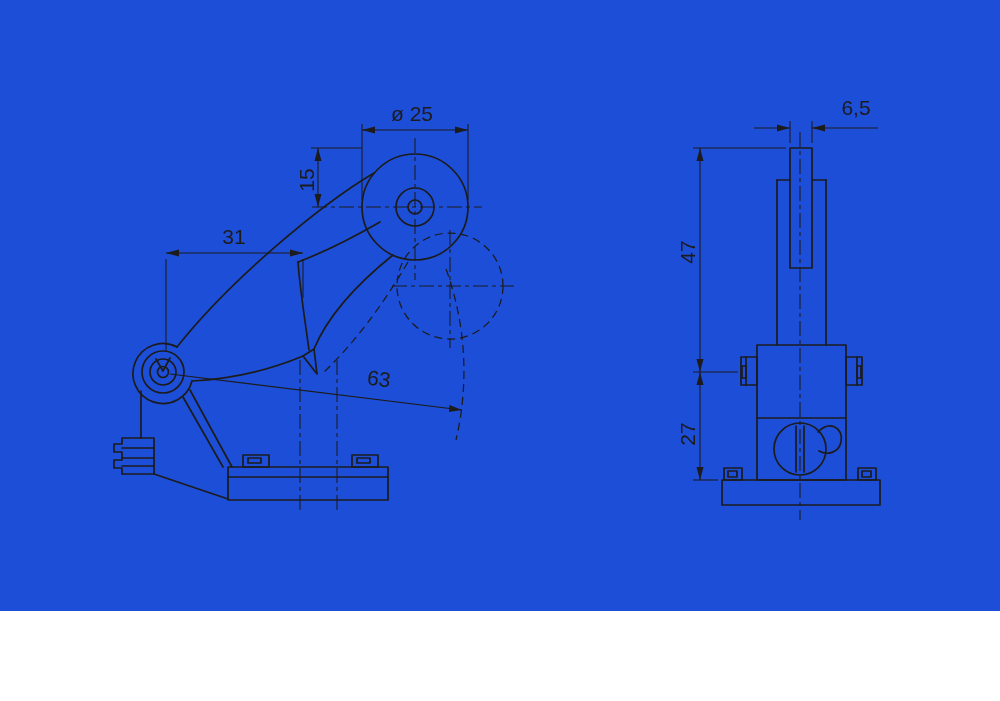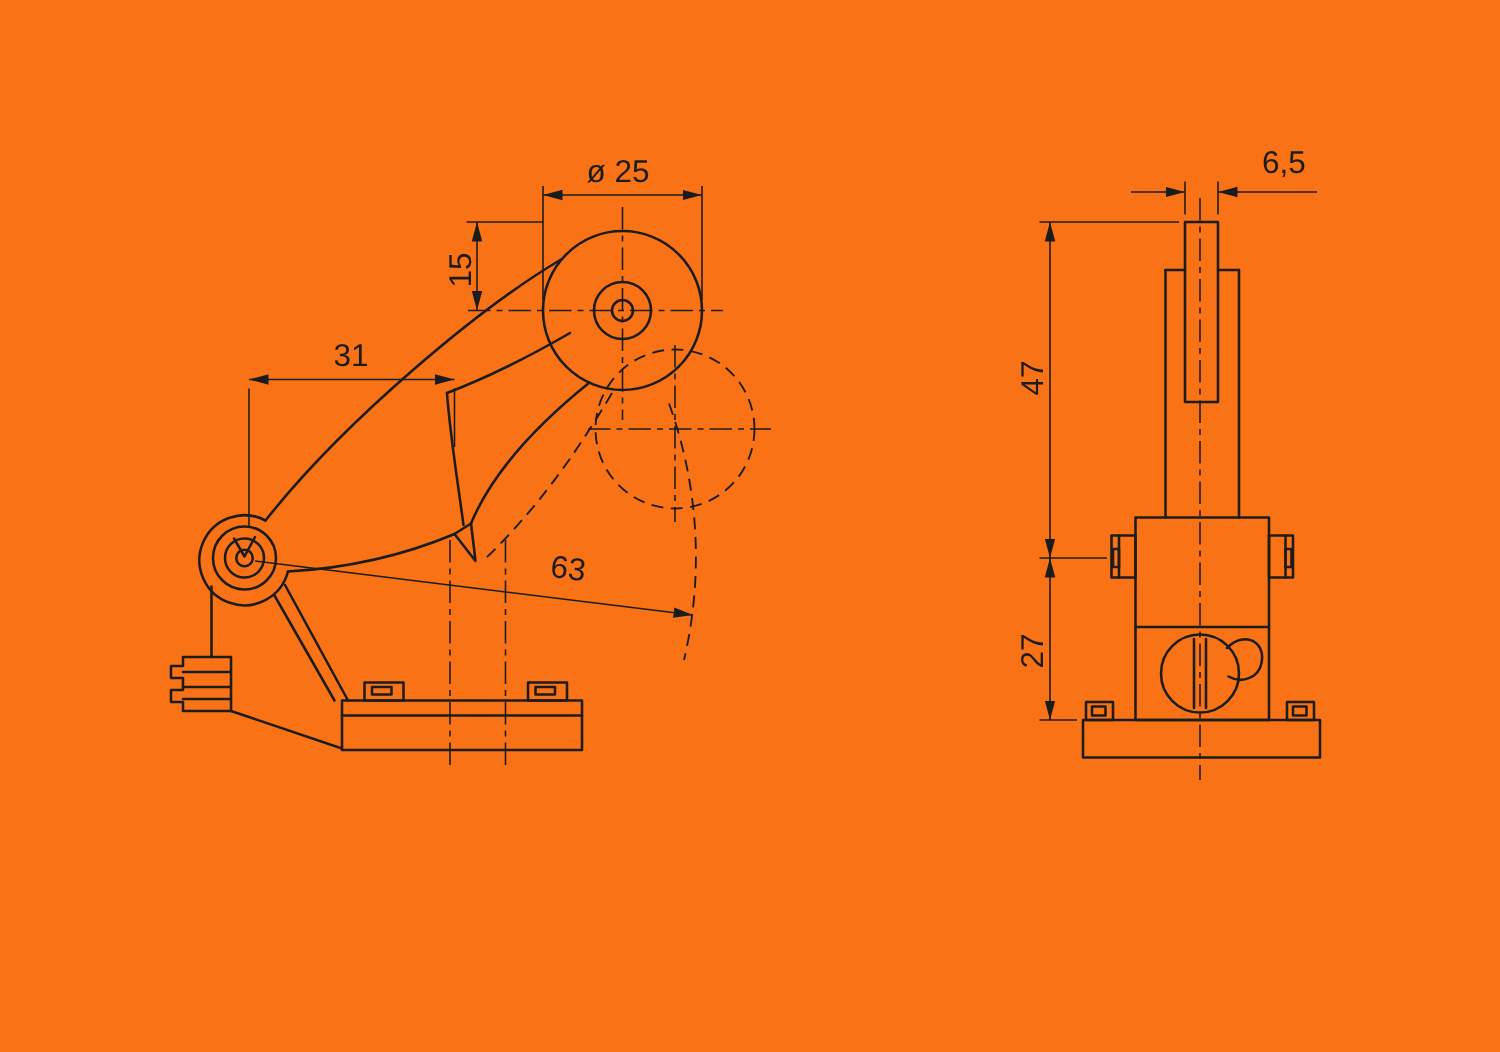--- a/index.html
+++ b/index.html
@@ -1,16 +1,16 @@
 <!DOCTYPE html>
 <html><head>
 <meta charset="utf-8">
 <style>
   html,body{margin:0;padding:0;background:#ffffff;}
-  .sheet{position:relative;width:1000px;height:701px;background:#f97316;overflow:hidden;}
+  .sheet{position:relative;width:1000px;height:611px;background:#1d4ed8;overflow:hidden;}
   svg{display:block;}
   
   .ln{fill:none;stroke:#1c1c1c;stroke-width:1.7;stroke-linejoin:round;stroke-linecap:round;}
   
   .thin{fill:none;stroke:#1c1c1c;stroke-width:1.05;}
   
   .cl{fill:none;stroke:#1c1c1c;stroke-width:1.05;stroke-dasharray:15 4 4 4;}
   
   .hd{fill:none;stroke:#1c1c1c;stroke-width:1.25;stroke-dasharray:8 5;}
   .dimtext{font-family:"Liberation Sans", sans-serif;font-size:21px;fill:#1c1c1c;text-anchor:middle;}

